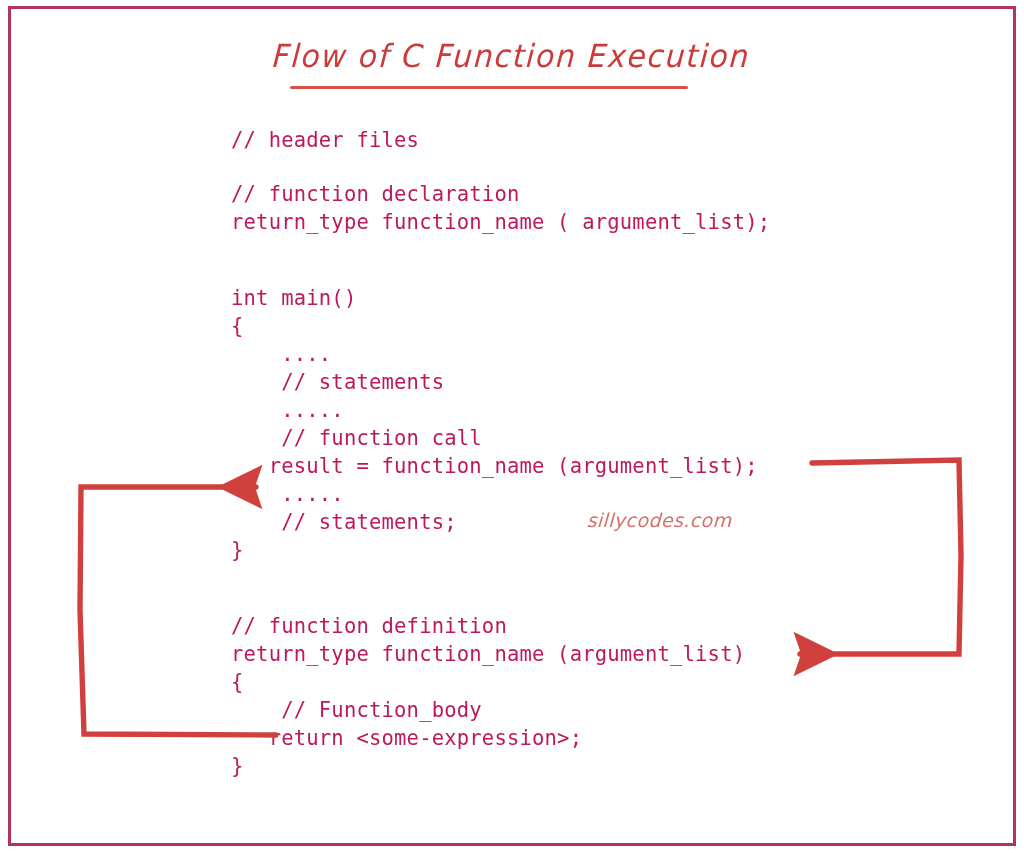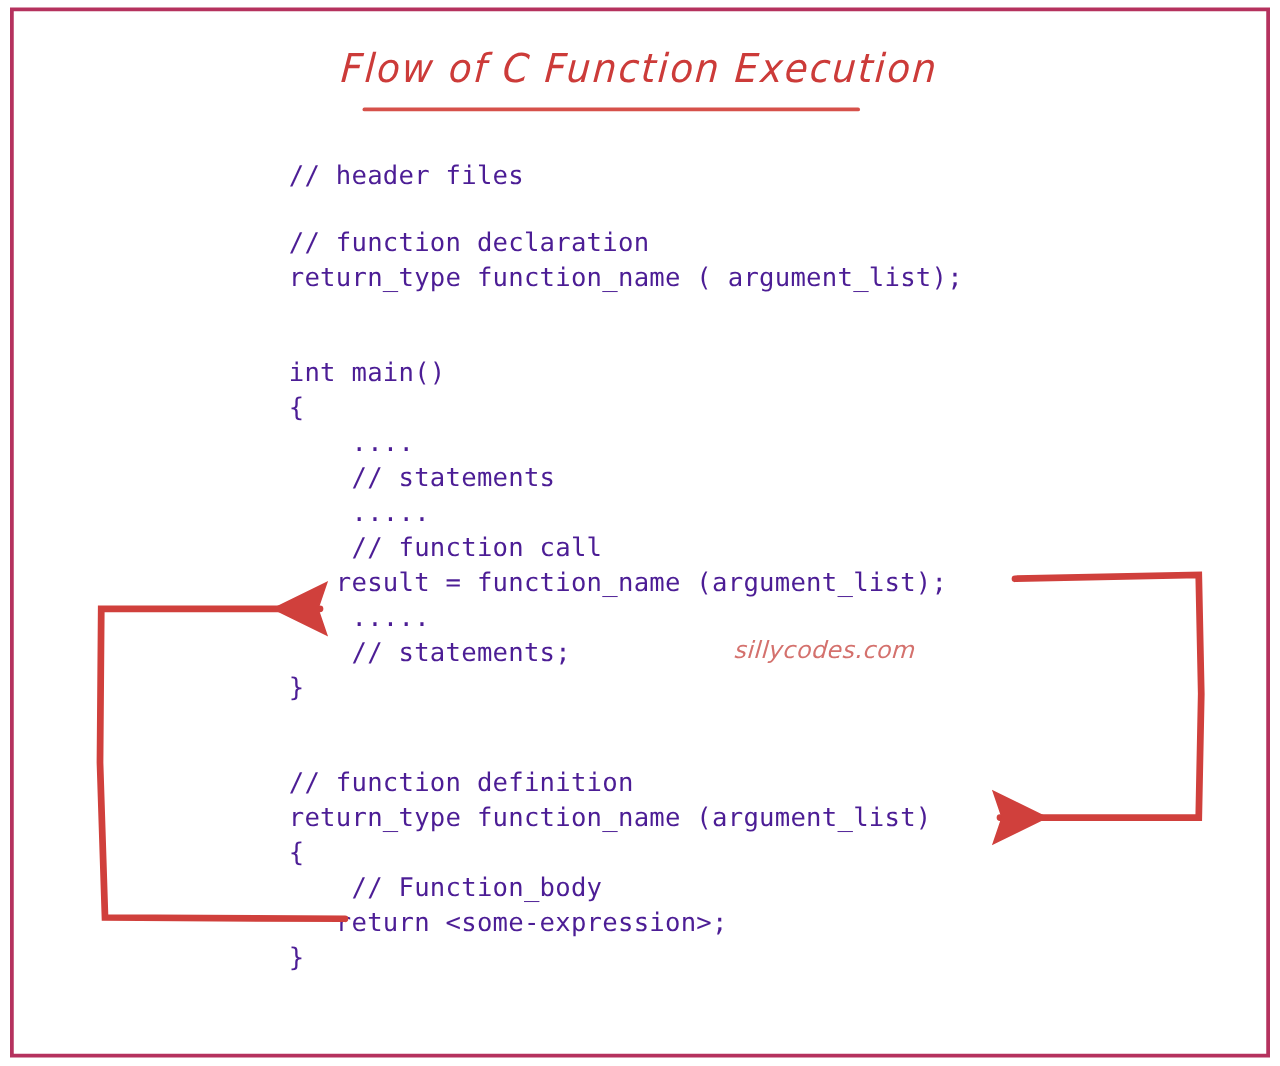--- a/index.html
+++ b/index.html
@@ -62,21 +62,21 @@
 
   
   #code {
     position: absolute;
     left: 231px;
     top: 126px;
     width: 700px;
     font-family: "DejaVu Sans Mono", monospace;
     font-size: 20.5px;
     line-height: 28px;
-    color: #4c1d95;
+    color: #be185d;
     white-space: pre;
     letter-spacing: 0.2px;
   }
   #code .ln { display: block; height: 28px; }
   #code .gap { display: block; height: 26px; }
   #code .gap2 { display: block; height: 48px; }
 
   
   #watermark {
     position: absolute;

